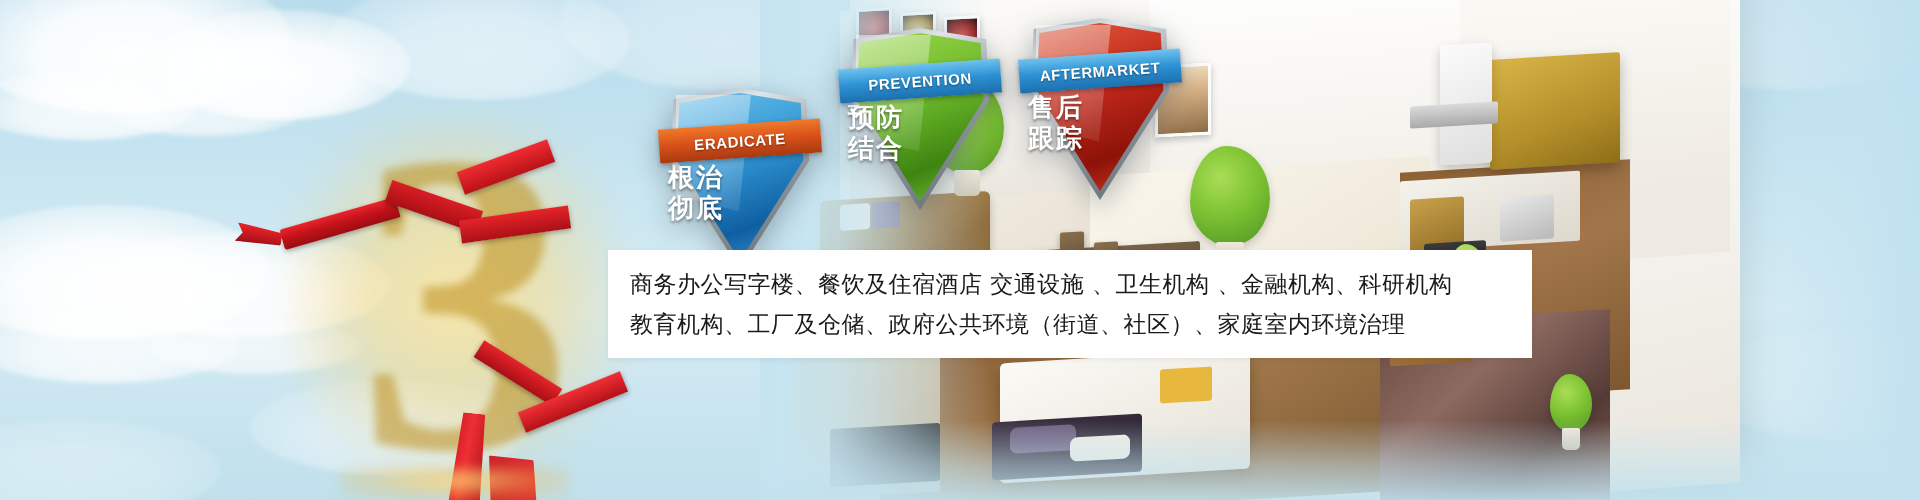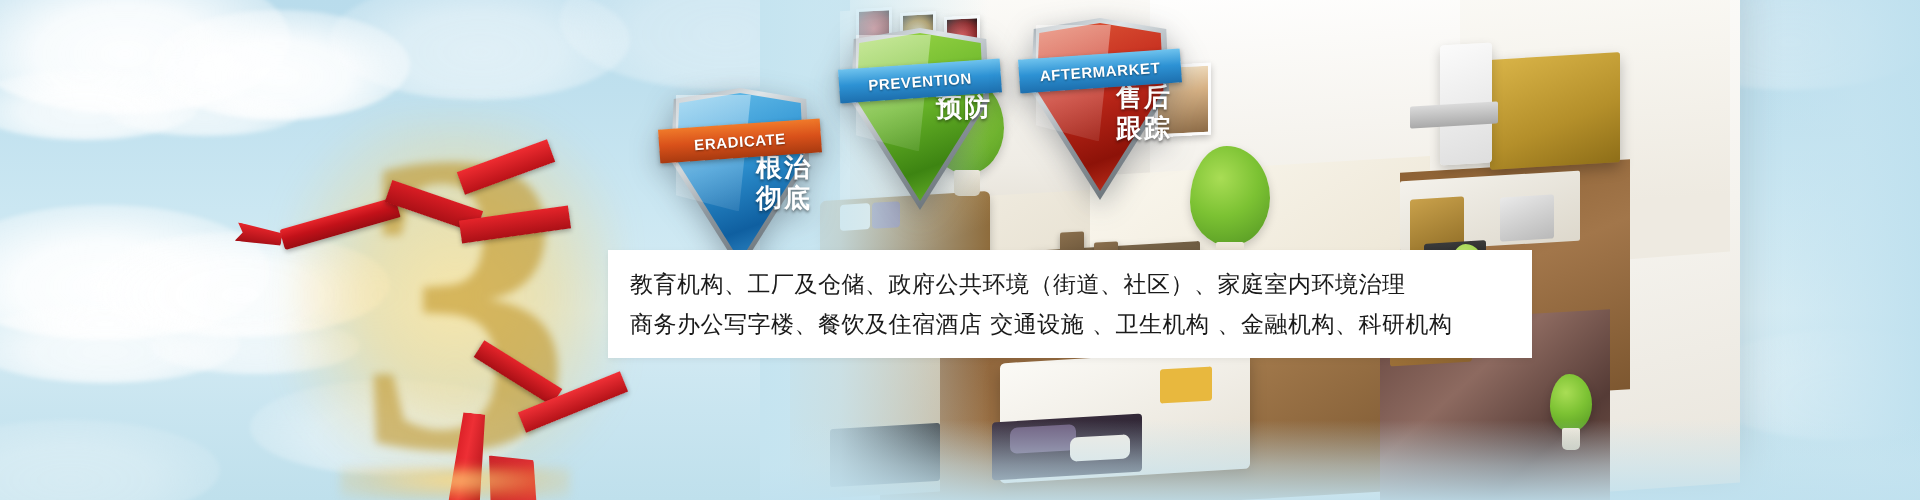--- a/index.html
+++ b/index.html
@@ -300,22 +300,22 @@
     font-size: 15px; font-weight: 700; letter-spacing: .6px;
     color:#ffffff;
     text-shadow: 0 1px 2px rgba(0,0,0,0.45);
     transform: rotate(-4deg);
   }
   .band-orange { background: linear-gradient(180deg,#f07a2a 0%,#d9511a 48%,#a83a10 100%);
                  box-shadow: 0 2px 5px rgba(0,0,0,.3); }
   .band-blue   { background: linear-gradient(180deg,#6fc3ee 0%,#2d92d4 48%,#1d6fae 100%);
                  box-shadow: 0 2px 5px rgba(0,0,0,.3); }
   .shield .cn {
-    position:absolute; left:0; right:0; top:64px;
-    text-align:right; color:#ffffff;
+    position:absolute; left:0; right:0; top:74px;
+    text-align:left; color:#ffffff;
     font-size: 26px; font-weight:700; line-height: 31px;
     letter-spacing: 2px;
     text-shadow: 0 2px 3px rgba(0,0,0,0.42);
   }
   .sh-1 { left: 668px; top: 88px; }
   .sh-2 { left: 848px; top: 28px; }
   .sh-3 { left: 1028px; top: 18px; }
 
   
   .infobox {
@@ -475,36 +475,37 @@
       </div>
       <div class="ribbon-band band-orange">ERADICATE</div>
     </div>
 
     <div class="shield shield-green sh-2">
       <div class="body"></div>
       <div class="face"></div>
       <div class="gloss"></div>
       <div class="cn">
         <div>预防</div>
+        <div>结合</div>
       </div>
       <div class="ribbon-band band-blue">PREVENTION</div>
     </div>
 
     <div class="shield shield-red sh-3">
       <div class="body"></div>
       <div class="face"></div>
       <div class="gloss"></div>
       <div class="cn">
         <div>售后</div>
         <div>跟踪</div>
       </div>
       <div class="ribbon-band band-blue">AFTERMARKET</div>
     </div>
 
   </div>
 
   <div class="infobox">
+    <div class="line">商务办公写字楼、餐饮及住宿酒店 交通设施 、卫生机构 、金融机构、科研机构</div>
     <div class="line">教育机构、工厂及仓储、政府公共环境（街道、社区）、家庭室内环境治理</div>
-    <div class="line">商务办公写字楼、餐饮及住宿酒店 交通设施 、卫生机构 、金融机构、科研机构</div>
   </div>
 
 
 </div>
 
 </body></html>

